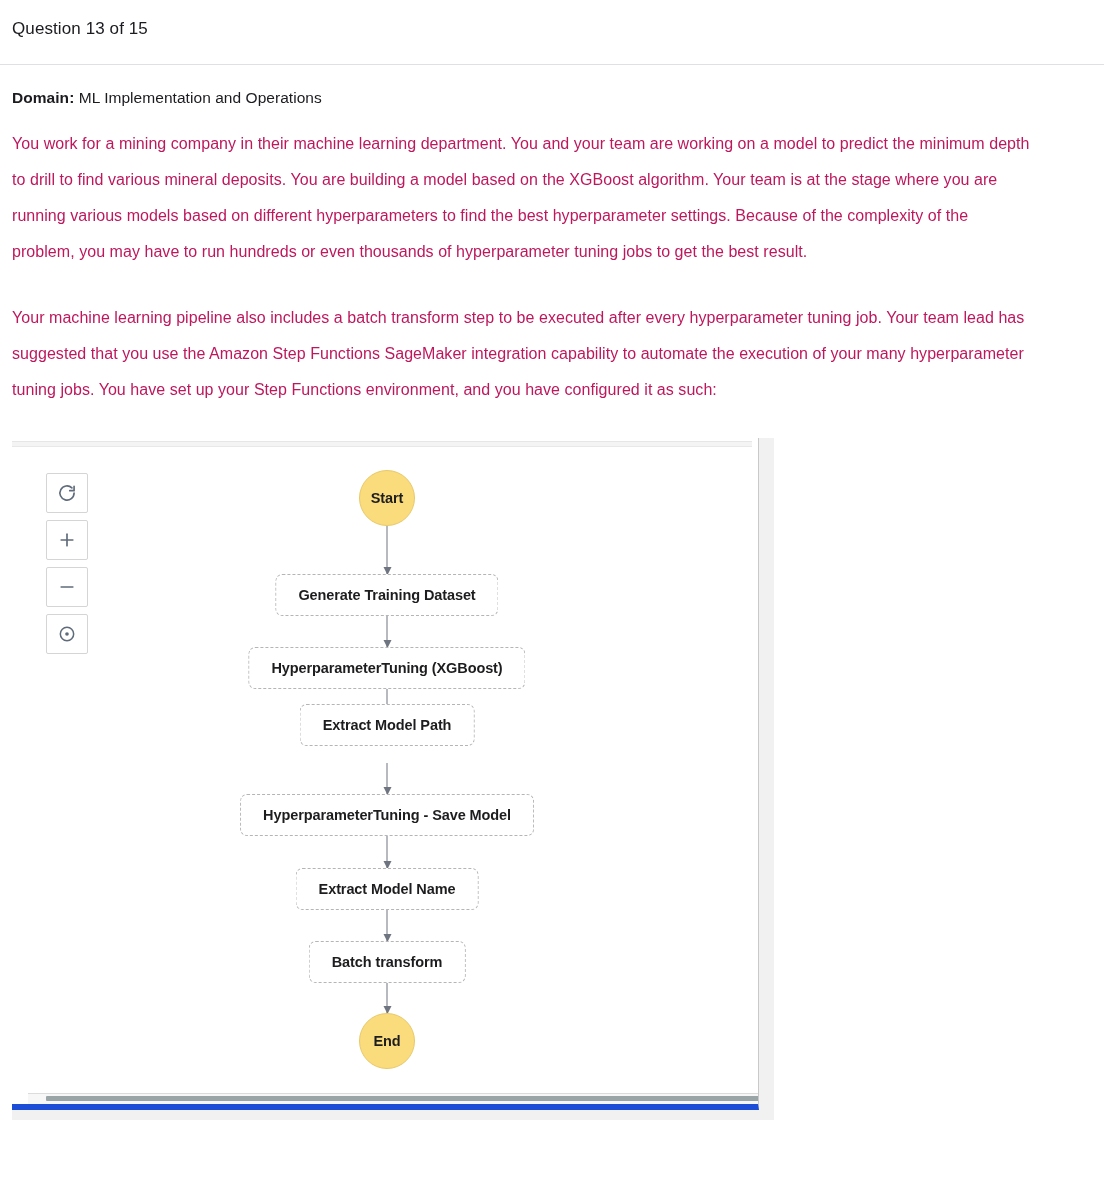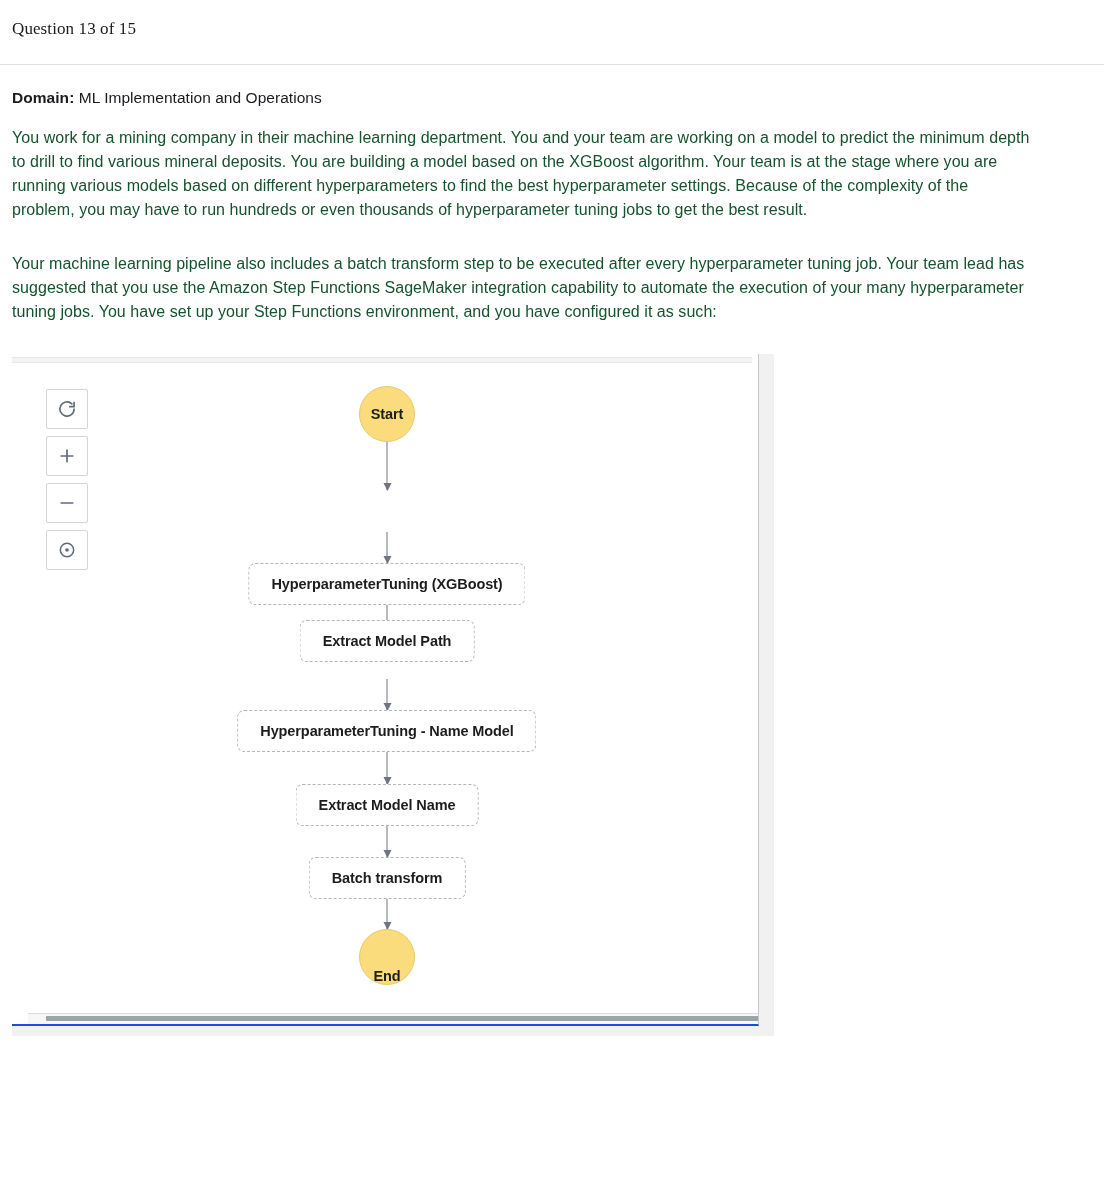--- a/index.html
+++ b/index.html
@@ -21,21 +21,20 @@
   .q-header {
     padding: 18px 0 0 12px;
     height: 64px;
   }
   .q-header-title {
     font-size: 17px;
     line-height: 22px;
     color: #1b1b20;
     font-weight: 400;
     letter-spacing: .1px;
-    font-family: Liberation Serif, serif;
   }
   .divider {
     height: 1px;
     width: 100%;
     background: #e0e0e2;
   }
 
   
   .q-body {
     padding: 22px 12px 0 12px;
@@ -45,22 +44,22 @@
     line-height: 22px;
     color: #1b1b20;
     margin-bottom: 17px;
     letter-spacing: .05px;
   }
   .domain-label {
     font-weight: 700;
   }
   .para {
     font-size: 16px;
-    line-height: 24px;
-    color: #14532d;
+    line-height: 36px;
+    color: #be185d;
     max-width: 1018px;
     margin: 0 0 30px 0;
     letter-spacing: .05px;
   }
   .para:last-child { margin-bottom: 0; }
 
   
   .diagram-outer {
     position: relative;
     margin-top: 28px;
@@ -69,21 +68,21 @@
     background: #f1f1f1;
   }
   .diagram-panel {
     position: absolute;
     left: 0;
     top: 0;
     width: 747px;
     height: 672px;
     background: #ffffff;
     border-right: 1px solid #c9c9c9;
-    border-bottom: 2px solid #1d4ed8;
+    border-bottom: 6px solid #1d4ed8;
     overflow: hidden;
   }
   
   .scroll-strip-top {
     position: absolute;
     left: 0;
     top: 3px;
     width: 740px;
     height: 6px;
     background: #f4f4f4;
@@ -255,36 +254,39 @@
             <div class="edge" style="top: 70px; height: 48px;"></div>
             <div class="edge" style="top: 160px; height: 31px;"></div>
             <div class="edge" style="top: 233px; height: 32px;"></div>
             <div class="edge" style="top: 307px; height: 31px;"></div>
             <div class="edge" style="top: 380px; height: 32px;"></div>
             <div class="edge" style="top: 454px; height: 31px;"></div>
             <div class="edge" style="top: 527px; height: 30px;"></div>
             <div class="node terminal" style="top: 14px;">
               <span>Start</span>
             </div>
+            <div class="node task" style="top: 118px;">
+              <span>Generate Training Dataset</span>
+            </div>
             <div class="node task" style="top: 191px;">
               <span>HyperparameterTuning (XGBoost)</span>
             </div>
             <div class="node task" style="top: 248px;">
               <span>Extract Model Path</span>
             </div>
             <div class="node task" style="top: 338px;">
-              <span>HyperparameterTuning - Name Model</span>
+              <span>HyperparameterTuning - Save Model</span>
             </div>
             <div class="node task" style="top: 485px;">
               <span>Batch transform</span>
             </div>
             <div class="node task" style="top: 412px;">
               <span>Extract Model Name</span>
             </div>
-            <div class="node terminal" style="top: 557px; align-items: flex-end;">
+            <div class="node terminal" style="top: 557px;">
               <span>End</span>
             </div>
           </div>
       </div>
 
       <div class="scroll-strip-bottom-track">
         <div class="scroll-strip-bottom"></div>
       </div>
     </div>
   </div>

